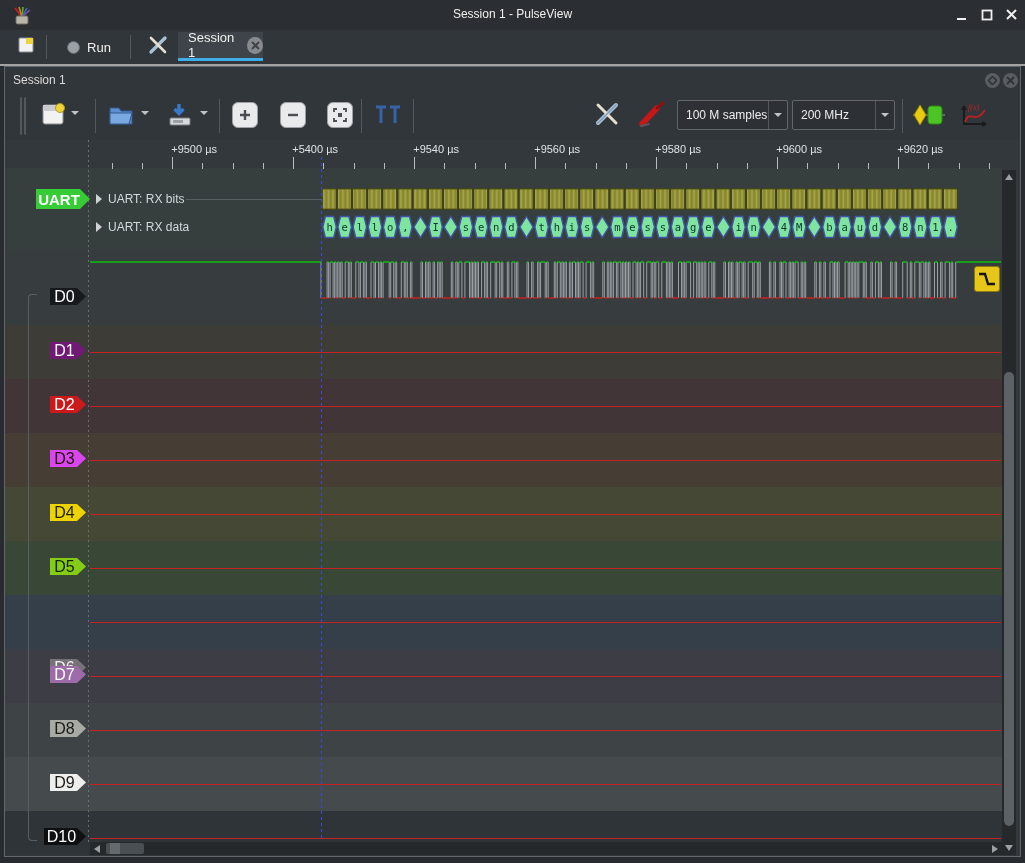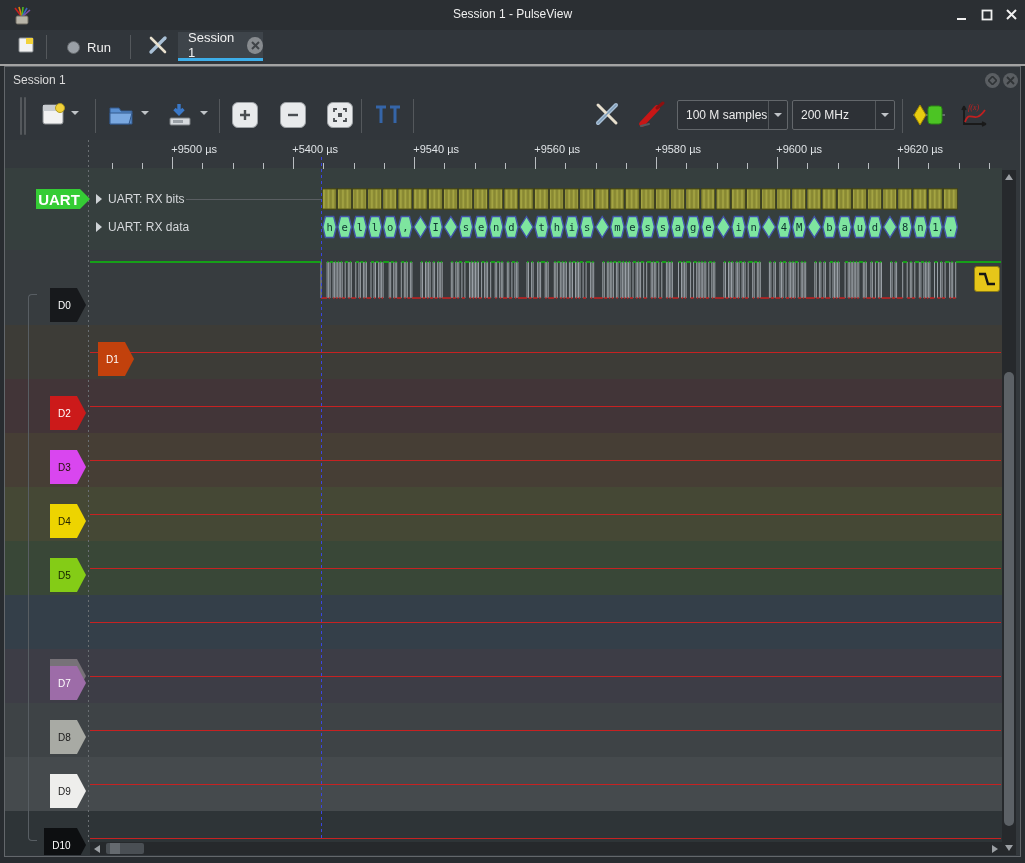--- a/index.html
+++ b/index.html
@@ -31,21 +31,21 @@
   .combo{position:absolute;top:7px;height:30px;background:#2d3136;border:1px solid #63676b;border-radius:2px;
          box-sizing:border-box;display:flex;align-items:center;font-size:12px;color:#ececec;}
   .combo .txt{padding-left:8px;flex:1;}
   .combo .arr{width:18px;height:100%;border-left:1px solid #54585c;display:flex;align-items:center;justify-content:center;}
   
   #view{position:absolute;left:0;top:73px;width:1015px;height:715px;background:#33383c;overflow:hidden;}
   .rlabel{position:absolute;width:90px;text-align:right;font-size:11px;color:#dfe3e6;}
   .tick{position:absolute;width:1px;background:#b9bdc1;}
   .rowbg{position:absolute;left:0;width:997px;}
   .lowline{position:absolute;left:85px;width:911px;height:1px;}
-  .chlabel{position:absolute;height:34px;font-size:10px;display:flex;align-items:center;justify-content:center;
+  .chlabel{position:absolute;height:17px;font-size:16px;display:flex;align-items:center;justify-content:center;
            padding-right:7px;box-sizing:border-box;
            clip-path:polygon(0 0,calc(100% - 9px) 0,100% 50%,calc(100% - 9px) 100%,0 100%);}
   #uarttag{position:absolute;left:31px;top:49px;width:54px;height:20px;font-size:15px;font-weight:bold;color:#fff;
            display:flex;align-items:center;justify-content:center;padding-right:8px;box-sizing:border-box;
            clip-path:polygon(0 0,calc(100% - 10px) 0,100% 50%,calc(100% - 10px) 100%,0 100%);}
   .rowarrow{position:absolute;width:0;height:0;border-top:5px solid transparent;border-bottom:5px solid transparent;border-left:6px solid #cfd3d6;}
   .rowlabel{position:absolute;left:103px;font-size:12px;color:#d6d9dc;}
   #midline{position:absolute;left:181px;top:59px;width:135px;height:1px;background:#5a5e62;}
   #dotline{position:absolute;left:83px;top:0;width:1px;height:702px;background:repeating-linear-gradient(#6a6f73 0 2px,transparent 2px 5px);}
   #cursor{position:absolute;left:316px;top:17px;width:1px;height:684px;
@@ -284,21 +284,21 @@
         <div class="tick" style="left: 923.25px; top: 23px; height: 6px;"></div>
         <div class="tick" style="left: 953.5px; top: 23px; height: 6px;"></div>
         <div class="tick" style="left: 983.75px; top: 23px; height: 6px;"></div>
       </div>
     <div id="rows">
         <div class="rowbg" style="top: 28px; height: 82px; background: rgba(110, 205, 110, 0.055);"></div>
         <div class="rowbg" style="top: 110px; height: 75px; background: rgba(160, 170, 180, 0.035);"></div>
         <div class="chlabel" style="left: 45px; top: 148px; width: 36px; background: rgb(23, 25, 28); color: rgb(255, 255, 255);">D0</div>
         <div class="rowbg" style="top: 185px; height: 54px; background: rgba(160, 96, 20, 0.1);"></div>
         <div class="lowline" style="top: 212px; background: rgb(198, 34, 34);"></div>
-        <div class="chlabel" style="left: 45px; top: 202px; width: 36px; background: #c2410c; color: rgb(255, 255, 255); margin-left: 48px;">D1</div>
+        <div class="chlabel" style="left: 45px; top: 202px; width: 36px; background: #701a75; color: rgb(255, 255, 255);">D1</div>
         <div class="rowbg" style="top: 239px; height: 54px; background: rgba(204, 26, 26, 0.1);"></div>
         <div class="lowline" style="top: 266px; background: rgb(198, 34, 34);"></div>
         <div class="chlabel" style="left: 45px; top: 256px; width: 36px; background: rgb(204, 26, 26); color: rgb(255, 255, 255);">D2</div>
         <div class="rowbg" style="top: 293px; height: 54px; background: rgba(245, 121, 0, 0.1);"></div>
         <div class="lowline" style="top: 320px; background: rgb(198, 34, 34);"></div>
         <div class="chlabel" style="left: 45px; top: 310px; width: 36px; background: #d946ef; color: rgb(34, 20, 0);">D3</div>
         <div class="rowbg" style="top: 347px; height: 54px; background: rgba(237, 212, 0, 0.1);"></div>
         <div class="lowline" style="top: 374px; background: rgb(198, 34, 34);"></div>
         <div class="chlabel" style="left: 45px; top: 364px; width: 36px; background: rgb(237, 212, 0); color: rgb(34, 34, 0);">D4</div>
         <div class="rowbg" style="top: 401px; height: 54px; background: rgba(115, 210, 22, 0.1);"></div>

